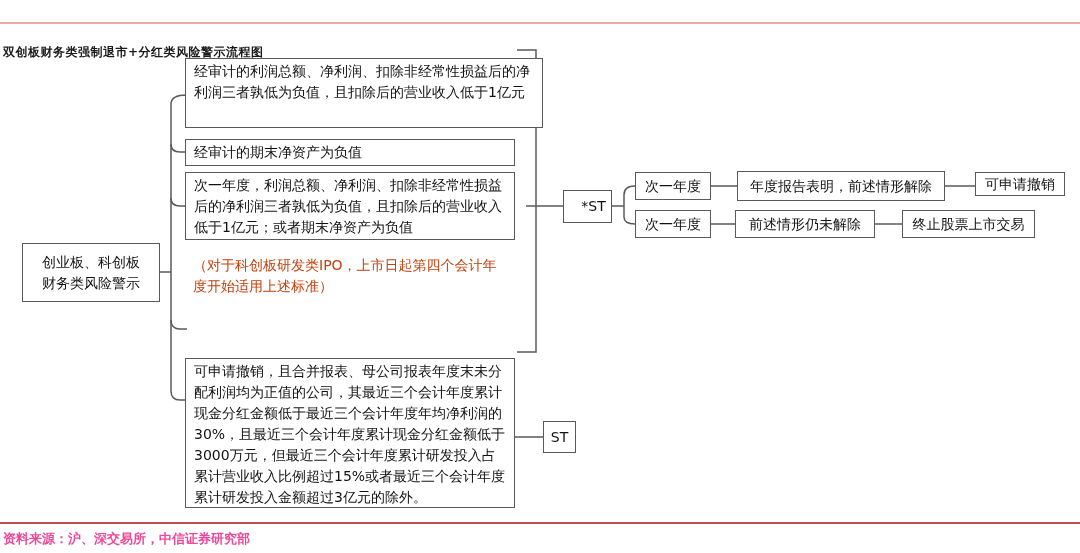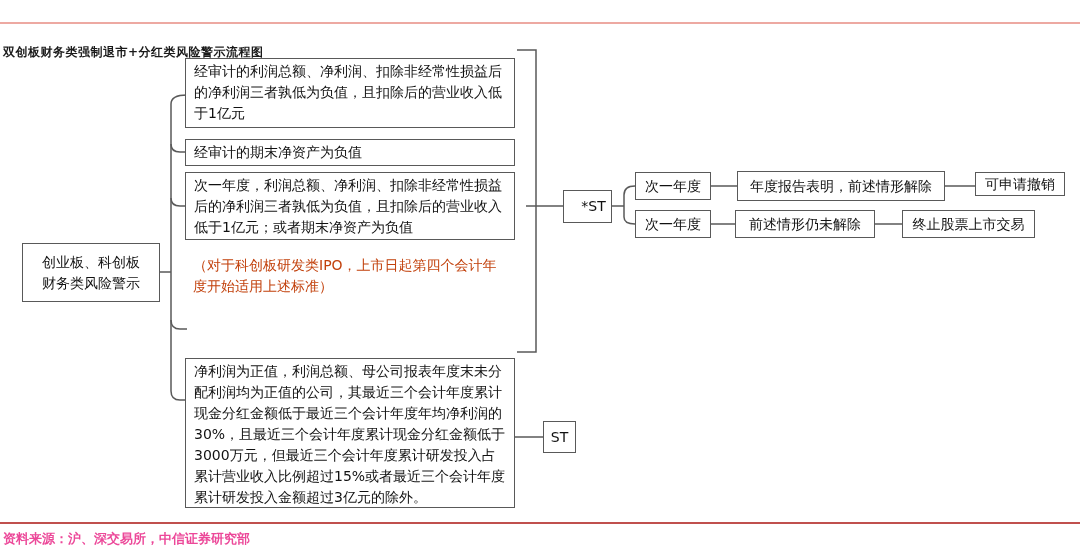--- a/index.html
+++ b/index.html
@@ -48,30 +48,30 @@
     <path d="M 711 186 H 737"></path>
     <path d="M 945 186 H 975"></path>
     <path d="M 711 224 H 735"></path>
     <path d="M 875 224 H 902"></path>
     <path d="M 515 437 H 543"></path>
   </svg>
 
   <div class="box center preline" style="left:22px;top:243px;width:138px;height:59px;">创业板、科创板
 财务类风险警示</div>
 
-  <div class="box pad" style="left:185px;top:58px;width:330px;height:70px;">经审计的利润总额、净利润、扣除非经常性损益后的净利润三者孰低为负值，且扣除后的营业收入低于1亿元</div>
+  <div class="box pad" style="left:185px;top:58px;width:358px;height:70px;">经审计的利润总额、净利润、扣除非经常性损益后的净利润三者孰低为负值，且扣除后的营业收入低于1亿元</div>
 
   <div class="box pad" style="left:185px;top:139px;width:330px;height:27px;">经审计的期末净资产为负值</div>
 
   <div class="box pad" style="left:185px;top:172px;width:330px;height:68px;">次一年度，利润总额、净利润、扣除非经常性损益后的净利润三者孰低为负值，且扣除后的营业收入低于1亿元；或者期末净资产为负值</div>
 
   <div class="note" style="left:185px;top:253px;width:330px;height:46px;">（对于科创板研发类IPO，上市日起第四个会计年度开始适用上述标准）</div>
 
 
-  <div class="box pad" style="left:185px;top:358px;width:330px;height:150px;">净利润为正值，利润总额、母公司报表年度末未分配利润均为正值的公司，其最近三个会计年度累计现金分红金额低于最近三个会计年度年均净利润的30%，且最近三个会计年度累计现金分红金额低于3000万元，但最近三个会计年度累计研发投入占累计营业收入比例超过15%或者最近三个会计年度累计研发投入金额超过3亿元的除外。</div>
+  <div class="box pad" style="left:185px;top:358px;width:330px;height:150px;">可申请撤销，且合并报表、母公司报表年度末未分配利润均为正值的公司，其最近三个会计年度累计现金分红金额低于最近三个会计年度年均净利润的30%，且最近三个会计年度累计现金分红金额低于3000万元，但最近三个会计年度累计研发投入占累计营业收入比例超过15%或者最近三个会计年度累计研发投入金额超过3亿元的除外。</div>
 
   <div class="box center" style="left:563px;top:190px;width:49px;height:33px;padding-left:12px;">*ST</div>
 
   <div class="box center" style="left:635px;top:172px;width:76px;height:28px;">次一年度</div>
 
   <div class="box center" style="left:635px;top:210px;width:76px;height:28px;">次一年度</div>
 
   <div class="box center" style="left:737px;top:171px;width:208px;height:30px;">年度报告表明，前述情形解除</div>
 
   <div class="box center" style="left:975px;top:172px;width:90px;height:24px;">可申请撤销</div>

